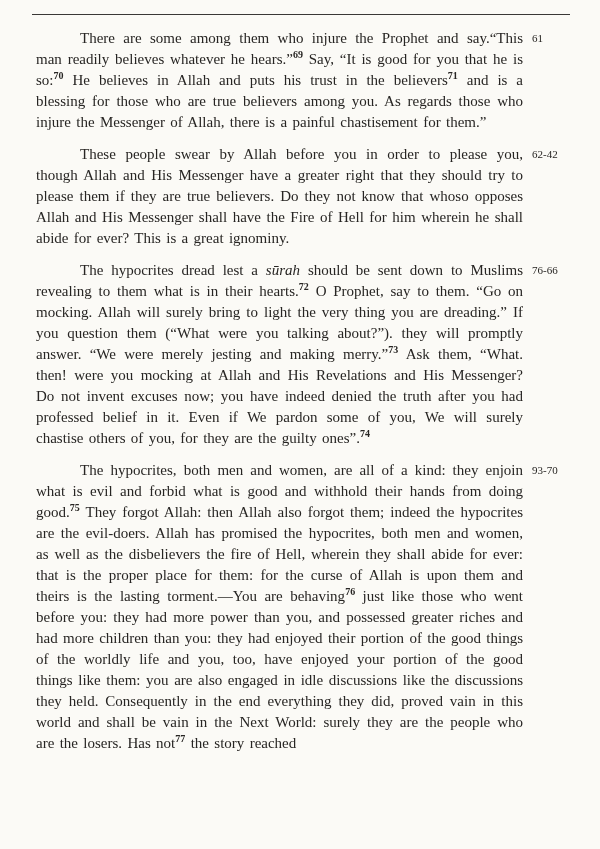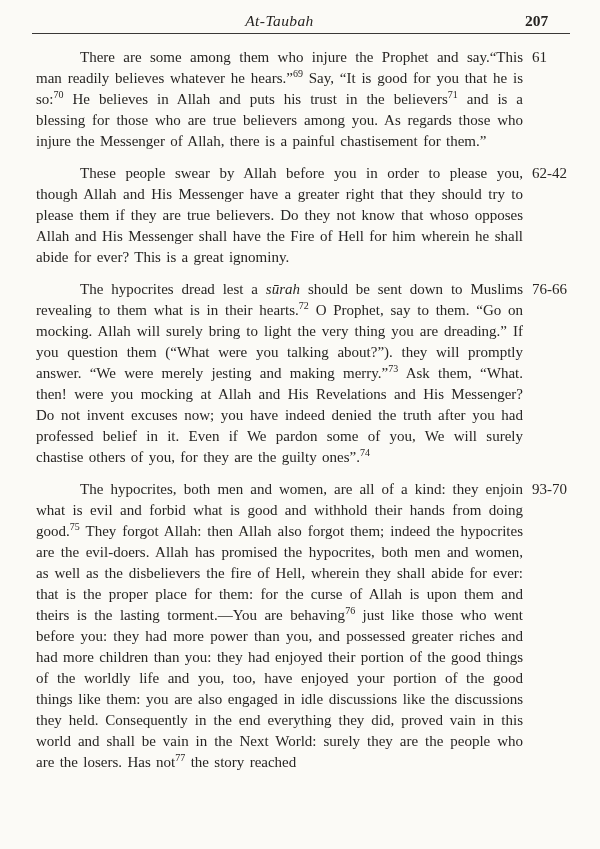--- a/index.html
+++ b/index.html
@@ -51,39 +51,36 @@
     margin: 0;
     font-size: 15px;
     line-height: 21px;
     text-align: justify;
     text-indent: 44px;
     word-spacing: 1.6px;
   }
   .verse-num {
     flex: 1;
     padding-left: 9px;
-    font-size: 15px;
+    font-size: 11px;
     line-height: 21px;
     white-space: nowrap;
   }
   sup.fn {
     font-size: 10px;
     line-height: 0;
     vertical-align: super;
     word-spacing: normal;
+    font-weight: bold;
   }
 </style>
 </head>
 <body>
 
 <div class="page">
-  <header class="page-header">
-    <span class="chapter-title">At-Taubah</span>
-    <span class="page-number">207</span>
-  </header>
   <hr class="header-rule">
   <main class="text-body">
       <div class="para-row">
         <p class="para-text">There are some among them who injure the Prophet and say.“This man readily believes whatever he hears.”<sup class="fn">69</sup> Say, “It is good for you that he is so:<sup class="fn">70</sup> He believes in Allah and puts his trust in the believers<sup class="fn">71</sup> and is a blessing for those who are true believers among you. As regards those who injure the Messenger of Allah, there is a painful chastisement for them.”</p>
         <div class="verse-num">61</div>
       </div>
       <div class="para-row">
         <p class="para-text">These people swear by Allah before you in order to please you, though Allah and His Messenger have a greater right that they should try to please them if they are true believers. Do they not know that whoso opposes Allah and His Messenger shall have the Fire of Hell for him wherein he shall abide for ever? This is a great ignominy.</p>
         <div class="verse-num">62-42</div>
       </div>

